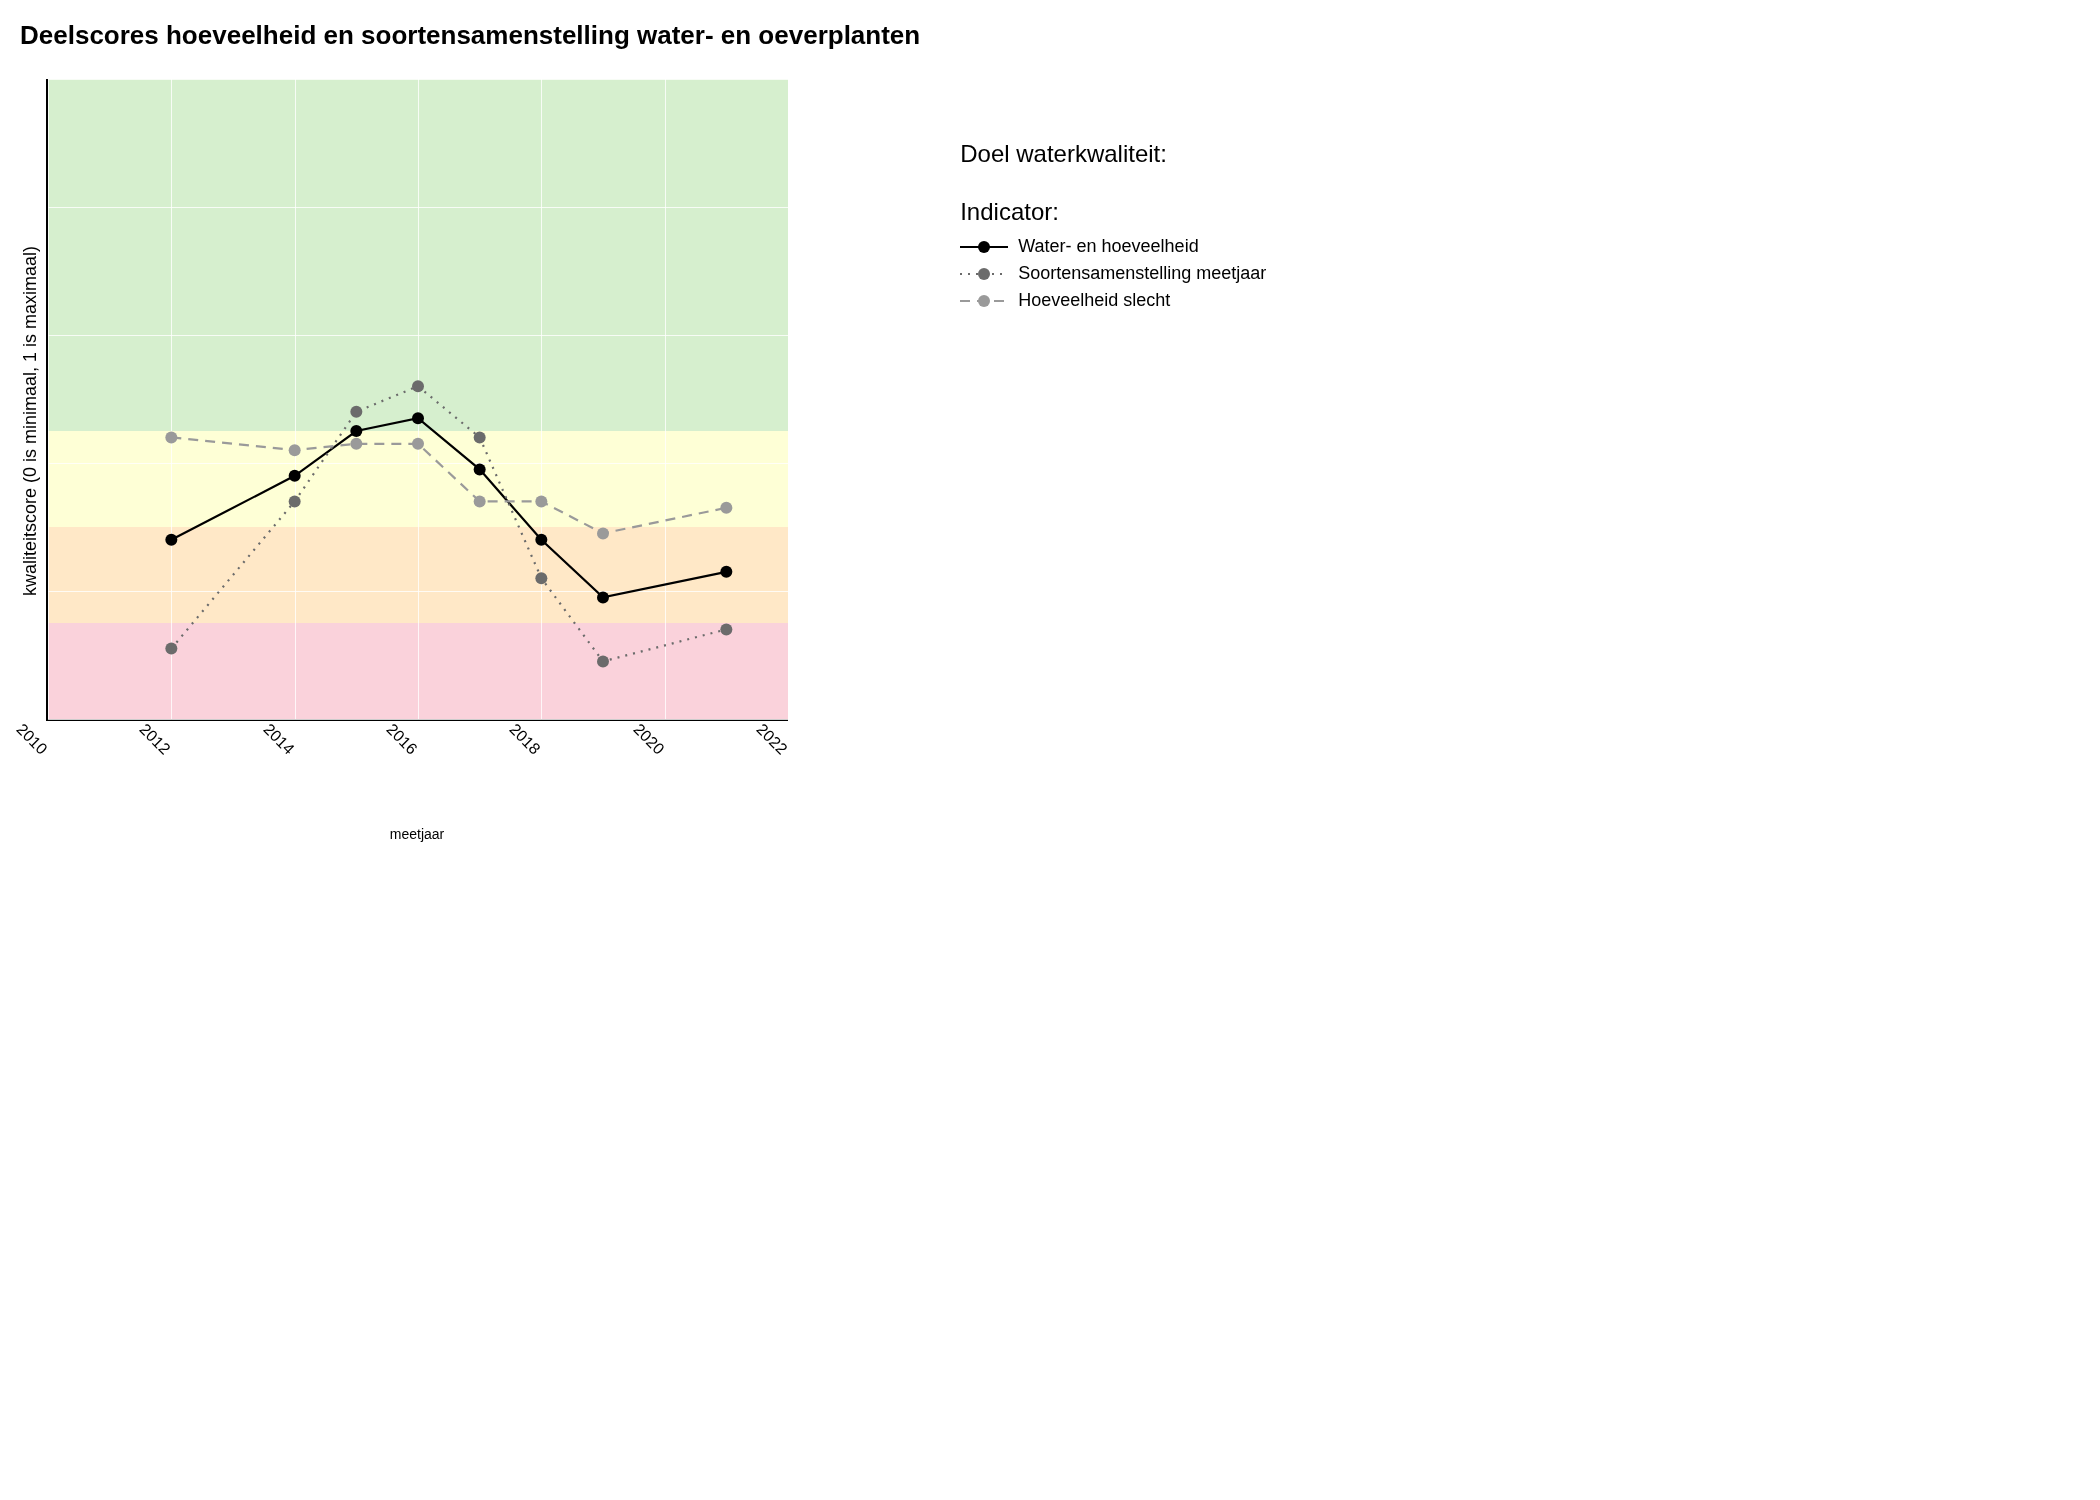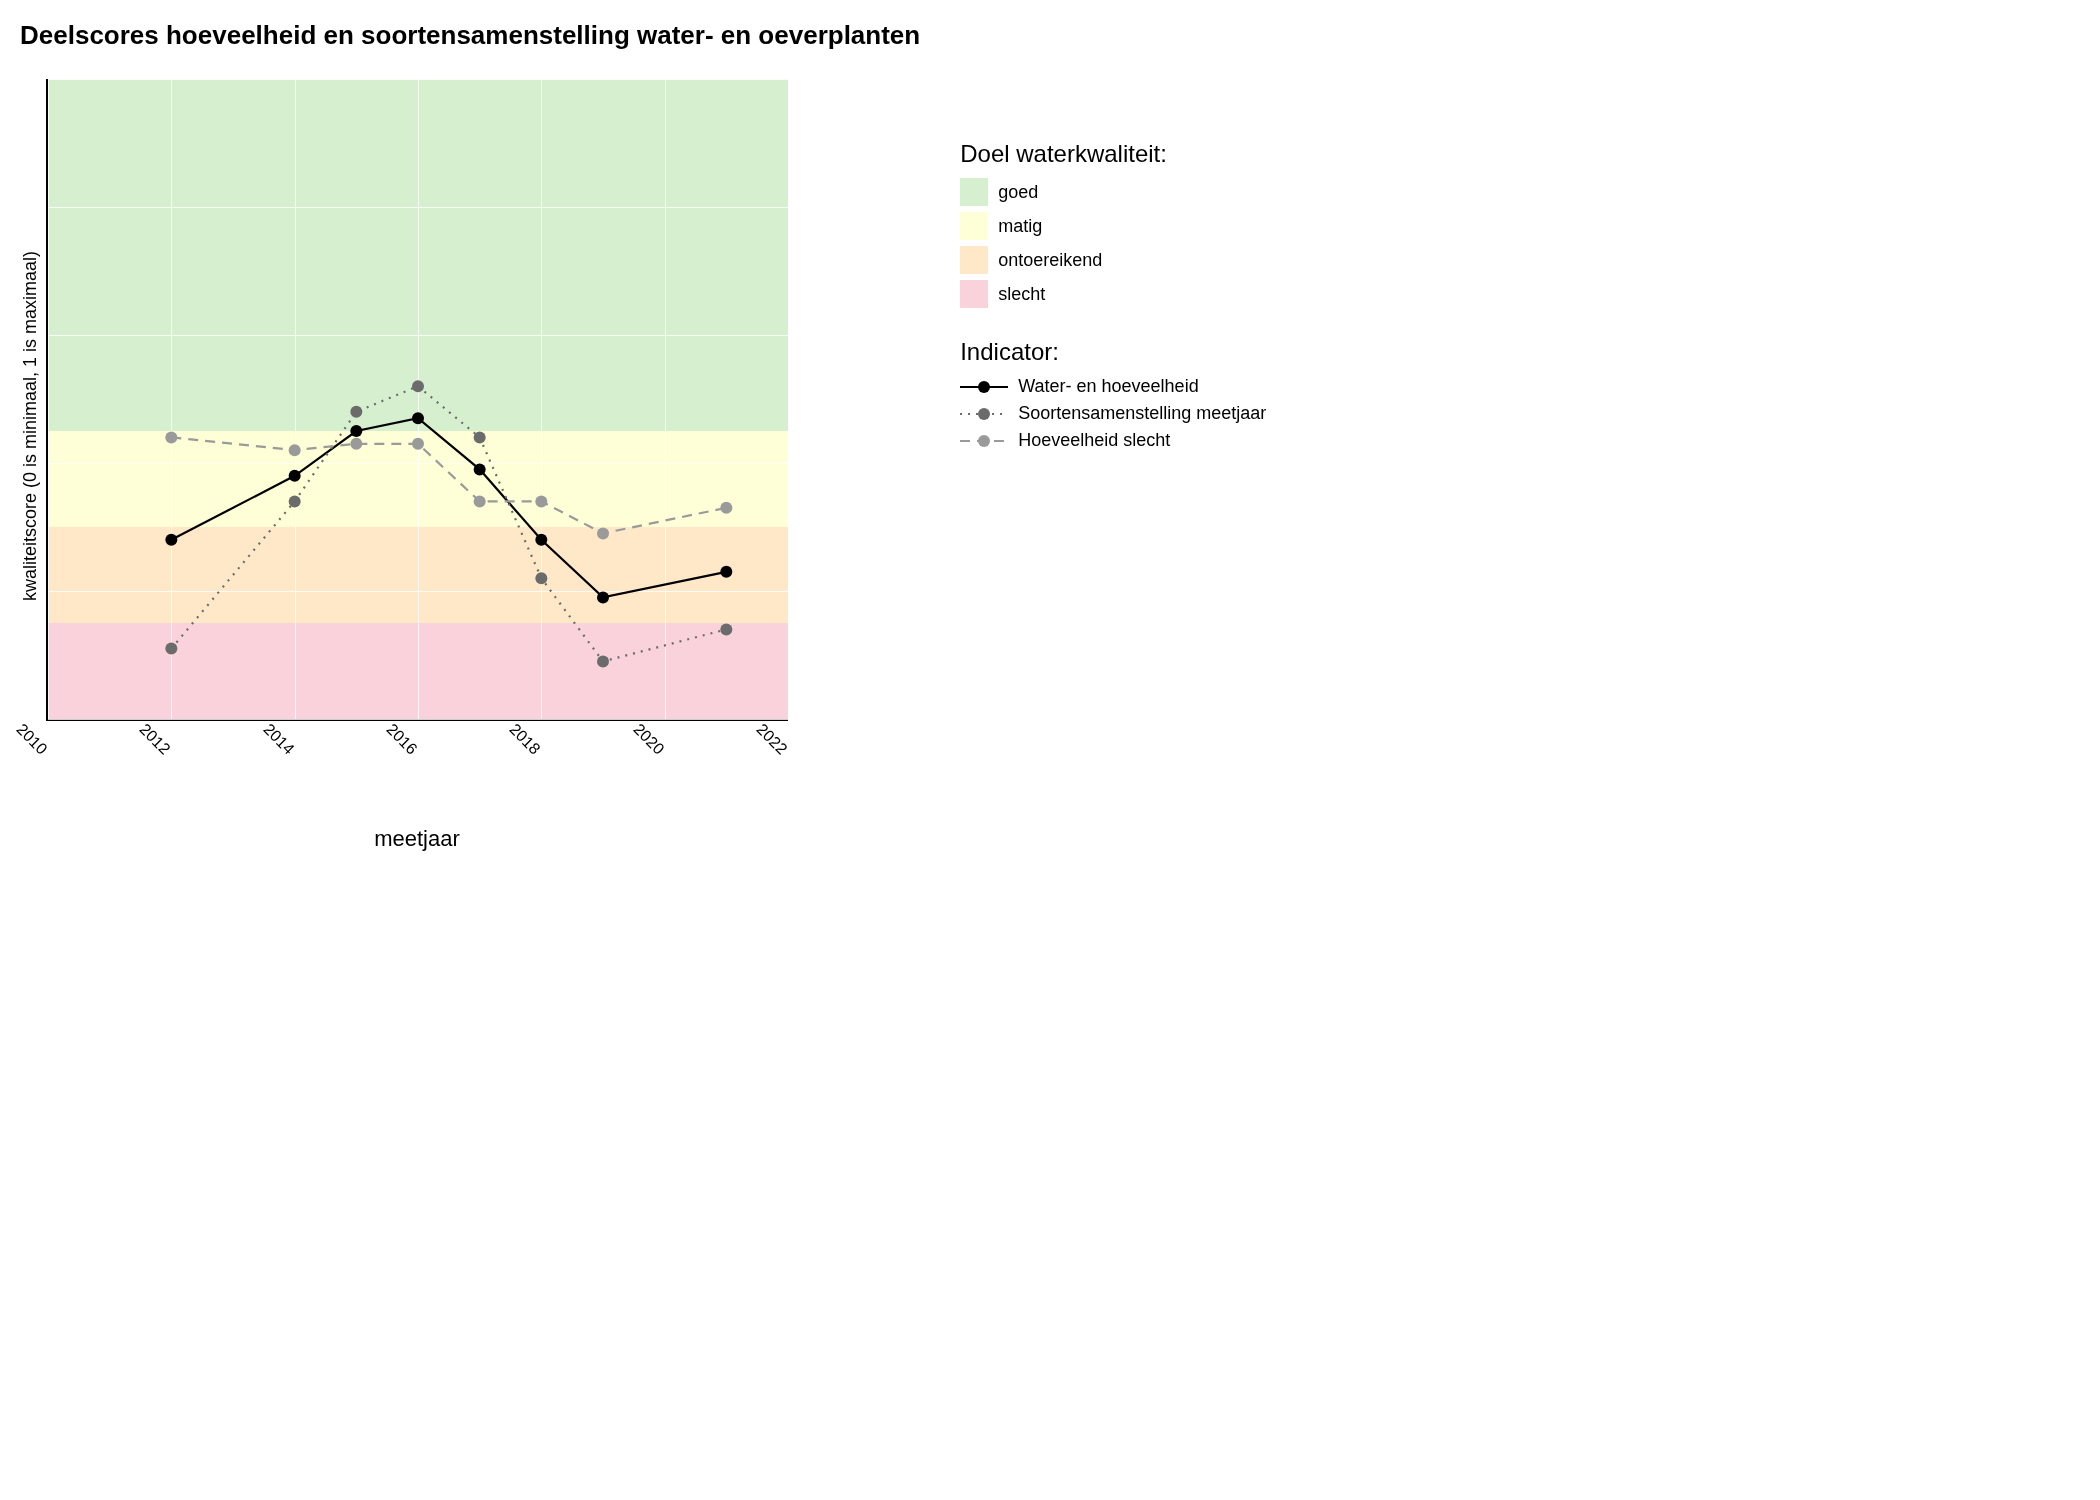--- a/index.html
+++ b/index.html
@@ -70,21 +70,21 @@
 }
 .x-tick-label {
   position: absolute;
   transform: rotate(45deg) translateX(-50%);
   transform-origin: left top;
   font-size: 16px;
   top: 12px;
 }
 .x-axis-label {
   text-align: center;
-  font-size: 22px;
+  font-size: 14px;
   margin-top: 45px;
 }
 svg.series {
   position: absolute;
   top: 0;
   left: 0;
   overflow: visible;
 }
 .legend {
   margin-left: 40px;
@@ -191,38 +191,20 @@
               </div>
             <div class="x-axis-label">meetjaar</div>
           </div>
         </div>
       </div>
     </div>
   </div>
   <div class="legend">
     <div class="legend-section">
       <div class="legend-title">Doel waterkwaliteit:</div>
-      <div id="legend-bands-items">
-          <div class="legend-item">
-            <div class="legend-swatch" style="background: rgb(214, 239, 206);"></div>
-            <span>goed</span>
-          </div>
-          <div class="legend-item">
-            <div class="legend-swatch" style="background: rgb(254, 255, 214);"></div>
-            <span>matig</span>
-          </div>
-          <div class="legend-item">
-            <div class="legend-swatch" style="background: rgb(255, 232, 199);"></div>
-            <span>ontoereikend</span>
-          </div>
-          <div class="legend-item">
-            <div class="legend-swatch" style="background: rgb(250, 210, 219);"></div>
-            <span>slecht</span>
-          </div>
-        </div>
     </div>
     <div class="legend-section">
       <div class="legend-title">Indicator:</div>
       <div id="legend-series-items">
           <div class="legend-item">
             <div class="legend-line-sample">
               <svg width="48" height="20">
                 <line x1="0" y1="10" x2="48" y2="10" stroke="#000000" stroke-width="2.2"></line>
                 <circle cx="24" cy="10" r="6" fill="#000000"></circle>
               </svg>

